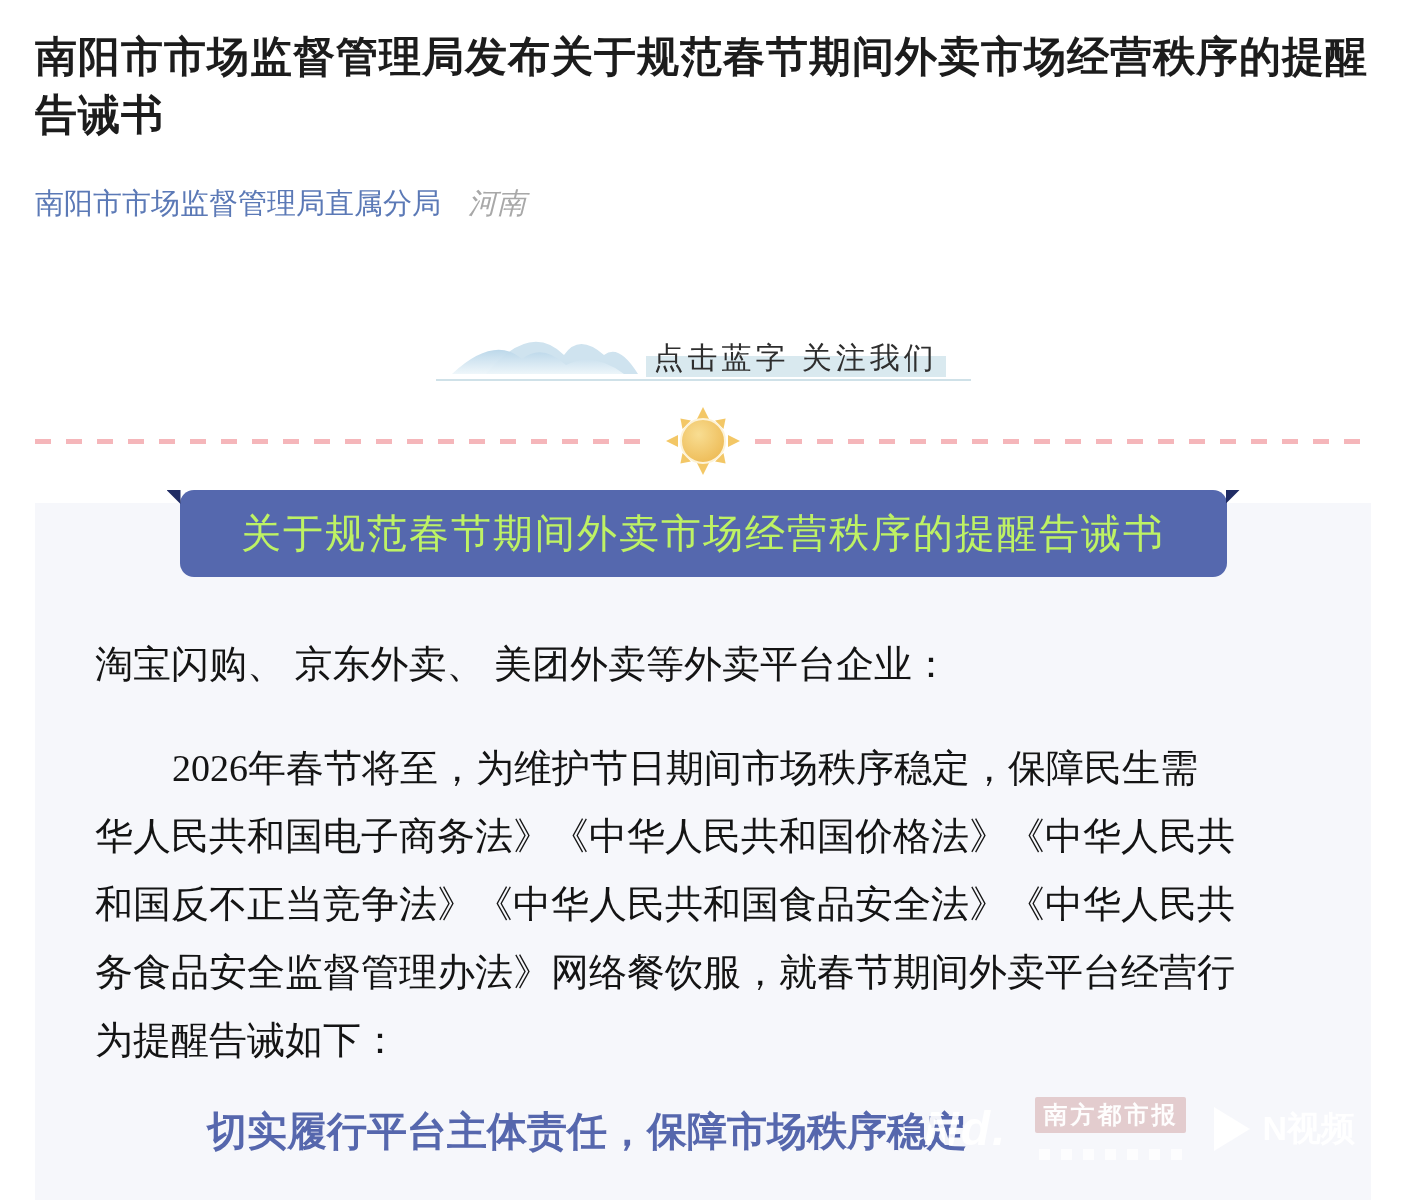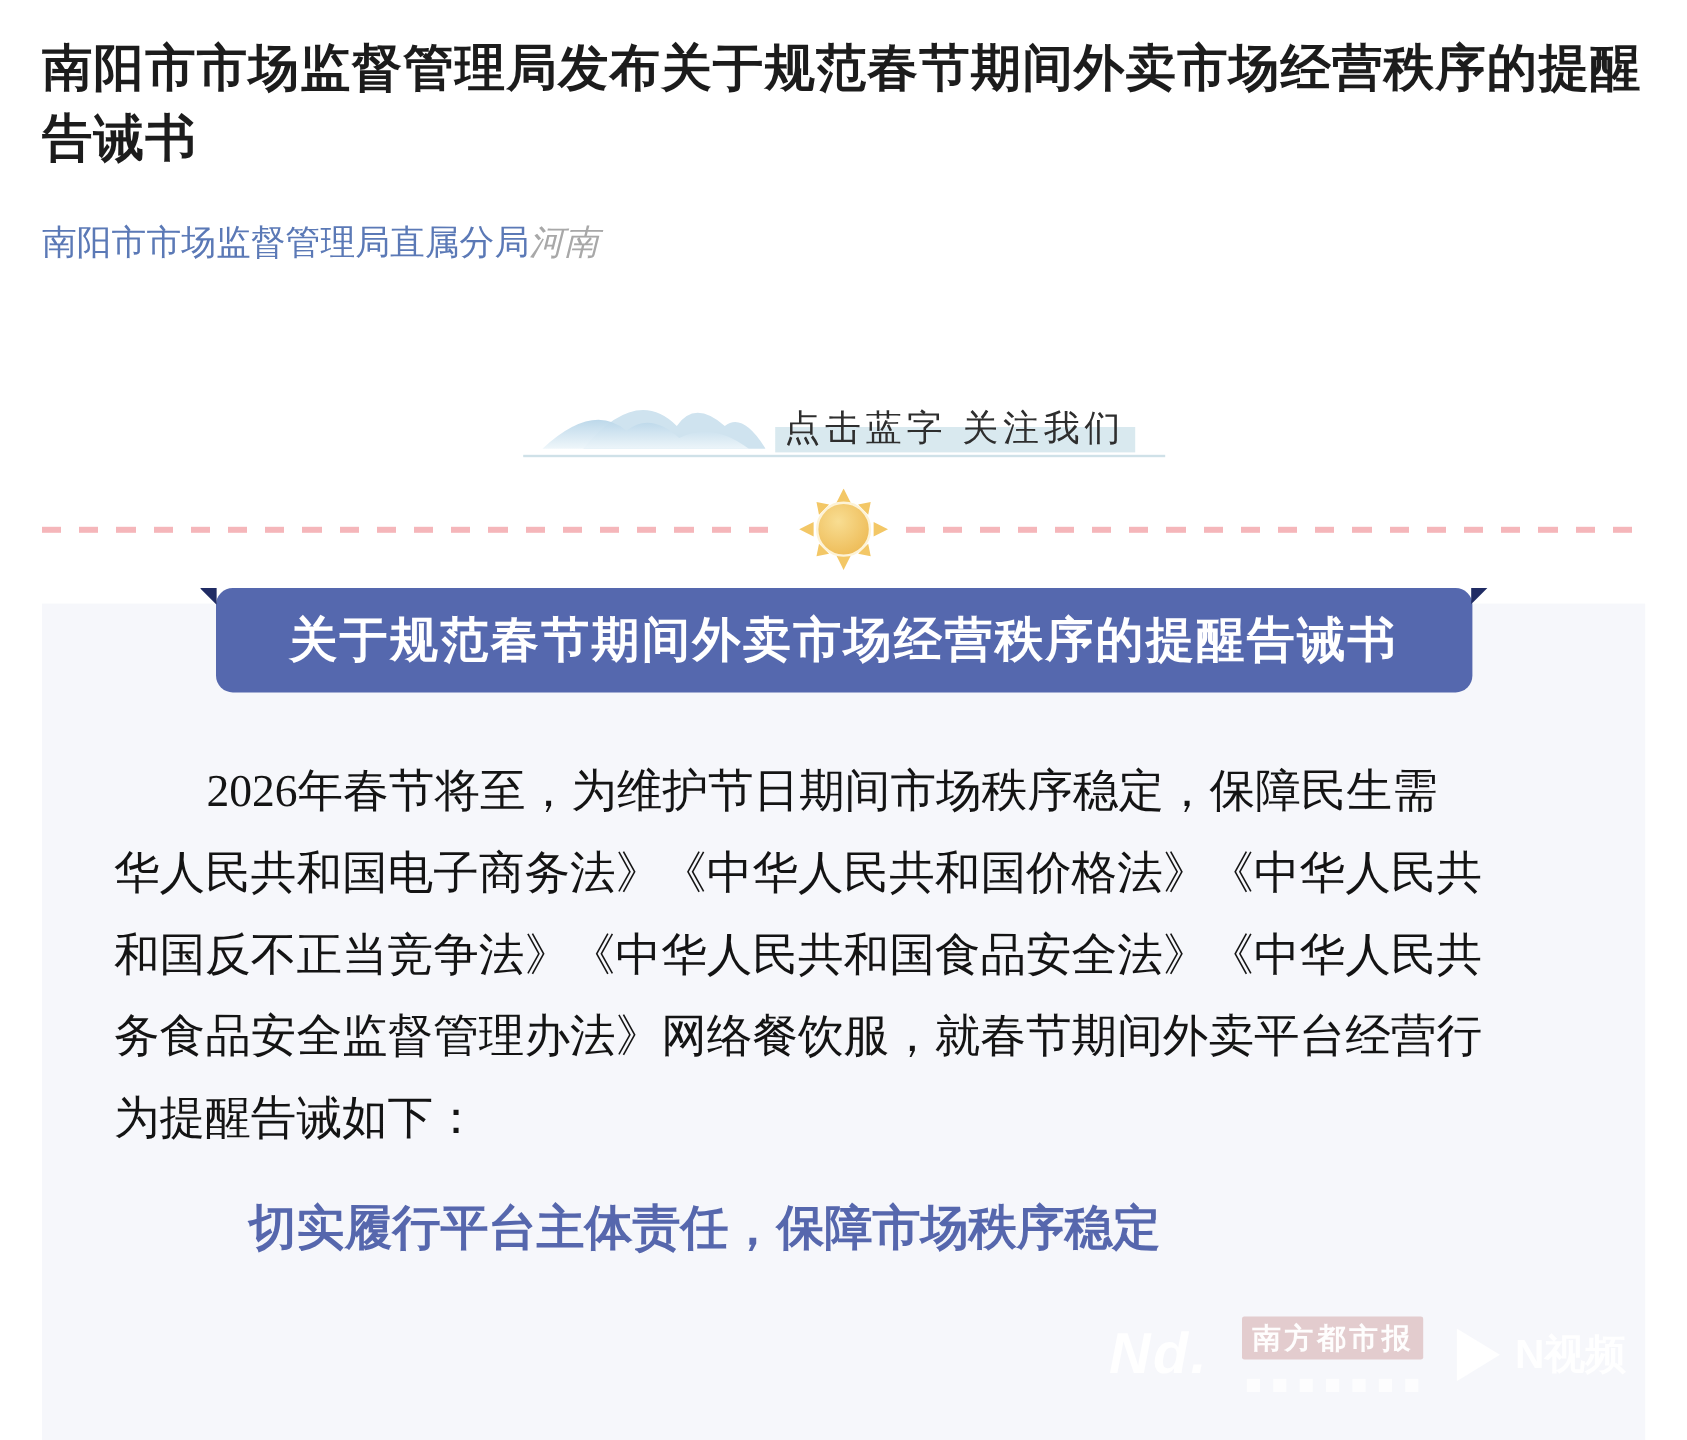--- a/index.html
+++ b/index.html
@@ -12,21 +12,21 @@
   .header { }
   h1.title {
     margin:28px 20px 0 35px;
     max-width:1360px;
     font-size:42px; line-height:58px; font-weight:700;
     color:#1c1c1c; letter-spacing:1px;
   }
   .byline {
     margin:42px 0 0 35px;
     font-size:29px; line-height:34px;
-    display:flex; align-items:baseline; 
+    display:flex; align-items:baseline; gap:27px;
     white-space:nowrap;
   }
   .byline .source { color:#5b79b6; cursor:pointer; }
   .byline .date   { color:#a8a8a8; }
   .byline .loc    { color:#a8a8a8;font-style:italic; }
 
   
   .follow {
     position:relative; width:535px; height:66px;
     margin:95px auto 0 auto;
@@ -61,21 +61,21 @@
     margin:29px 35px 0 35px; height:697px;
     background:#f6f7fb;
   }
   .banner {
     position:relative; top:-13px;
     width:1047px; height:87px; margin:0 auto;
     background:#5568ae; border-radius:14px;
     display:flex; align-items:center; justify-content:center;
   }
   .banner .ribbon-title {
-    color:#ffffff; font-size:40px; font-weight:700; letter-spacing:2px;
+    color:#bef264; font-size:40px; font-weight:400; letter-spacing:2px;
     white-space:nowrap;
   }
   .fold {
     position:absolute; top:0; width:14px; height:14px; background:#202c64;
   }
   .fold-left  { left:-13px;  clip-path:polygon(0 0, 100% 0, 100% 100%); }
   .fold-right { right:-13px; clip-path:polygon(0 0, 100% 0, 0 100%); }
 
   
   .content {
@@ -178,20 +178,21 @@
 </div>
 
 <div class="panel">
   <div class="banner">
     <div class="fold fold-left"></div>
     <div class="fold fold-right"></div>
     <span class="ribbon-title">关于规范春节期间外卖市场经营秩序的提醒告诫书</span>
   </div>
 
   <div class="content">
+    <p class="salutation">淘宝闪购、 京东外卖、 美团外卖等外卖平台企业：</p>
     <div class="para">
       <div class="pline">2026年春节将至，为维护节日期间市场秩序稳定，保障民生需</div>
       <div class="pline">华人民共和国电子商务法》《中华人民共和国价格法》《中华人民共</div>
       <div class="pline">和国反不正当竞争法》《中华人民共和国食品安全法》《中华人民共</div>
       <div class="pline">务食品安全监督管理办法》网络餐饮服，就春节期间外卖平台经营行</div>
       <div class="pline">为提醒告诫如下：</div>
     </div>
     <div class="section-heading">切实履行平台主体责任，保障市场秩序稳定</div>
   </div>
 

